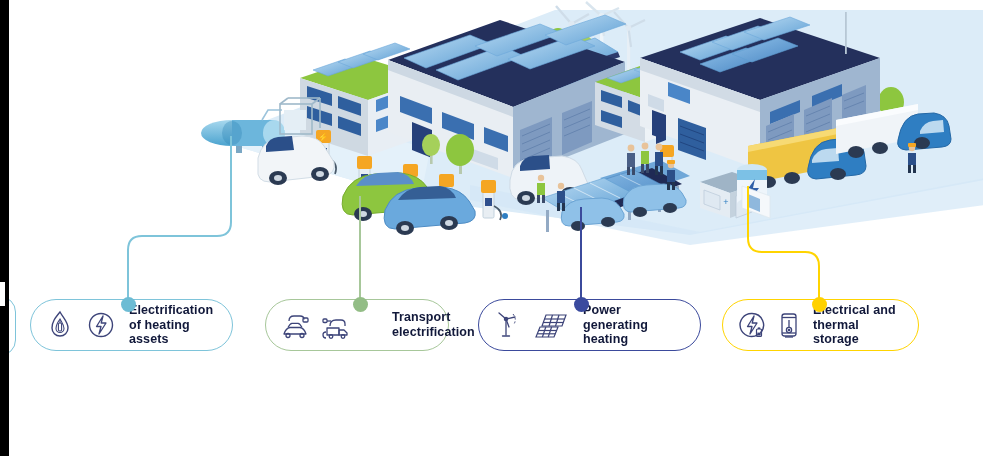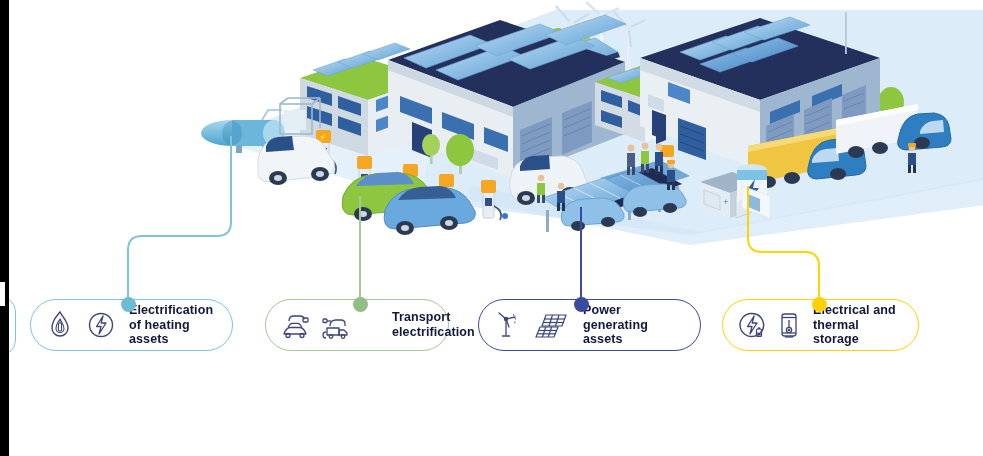--- a/index.html
+++ b/index.html
@@ -561,21 +561,21 @@
             <line x1="11" y1="14.5" x2="31.4" y2="14.5"></line>
           <polygon points="8,19 26,19 22,29 4,29"></polygon>
           <line x1="13.8" y1="19" x2="10.4" y2="29"></line>
             <line x1="19.6" y1="19" x2="16.2" y2="29"></line>
           <line x1="6.6" y1="22.5" x2="24.6" y2="22.5"></line>
             <line x1="5.4" y1="25.8" x2="23.4" y2="25.8"></line>
         </g>
       </svg>
     </div>
     <div class="label">Power
-generating assets</div>
+generating heating</div>
   </div>
 
   <div class="dot" style="left:811.5px;top:297px;background:#ffd100;"></div>
   <div class="pill pill-3" style="border-color:#ffd400;">
     <div class="icons">
       <svg width="34" height="34" viewBox="0 0 34 34">
         <path d="M17 5.5 a11.5 11.5 0 1 0 6 21" fill="none" stroke="#3d4479" stroke-width="1.4"></path>
         <path d="M17 5.5 a11.5 11.5 0 0 1 8.4 19.4" fill="none" stroke="#3d4479" stroke-width="1.4"></path>
         <path d="M19 8 L12.5 18.5 h4.5 L15 26 l7 -11 h-4.8 z" fill="none" stroke="#3d4479" stroke-width="1.3" stroke-linejoin="round"></path>
         <rect x="21.5" y="21" width="5" height="7.5" rx="1" fill="none" stroke="#3d4479" stroke-width="1.2"></rect>

